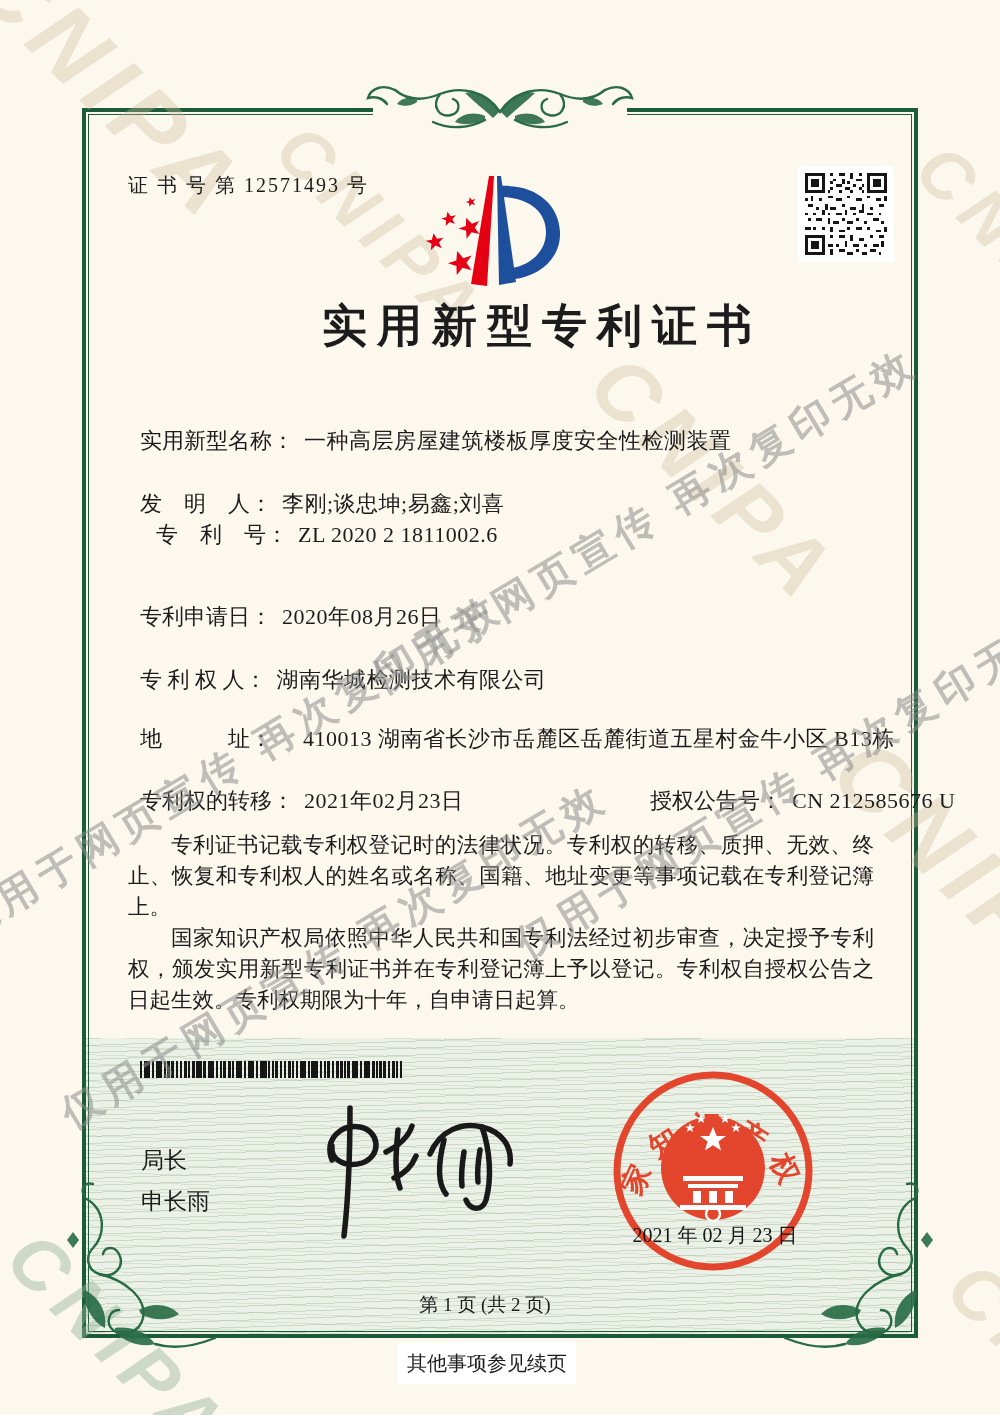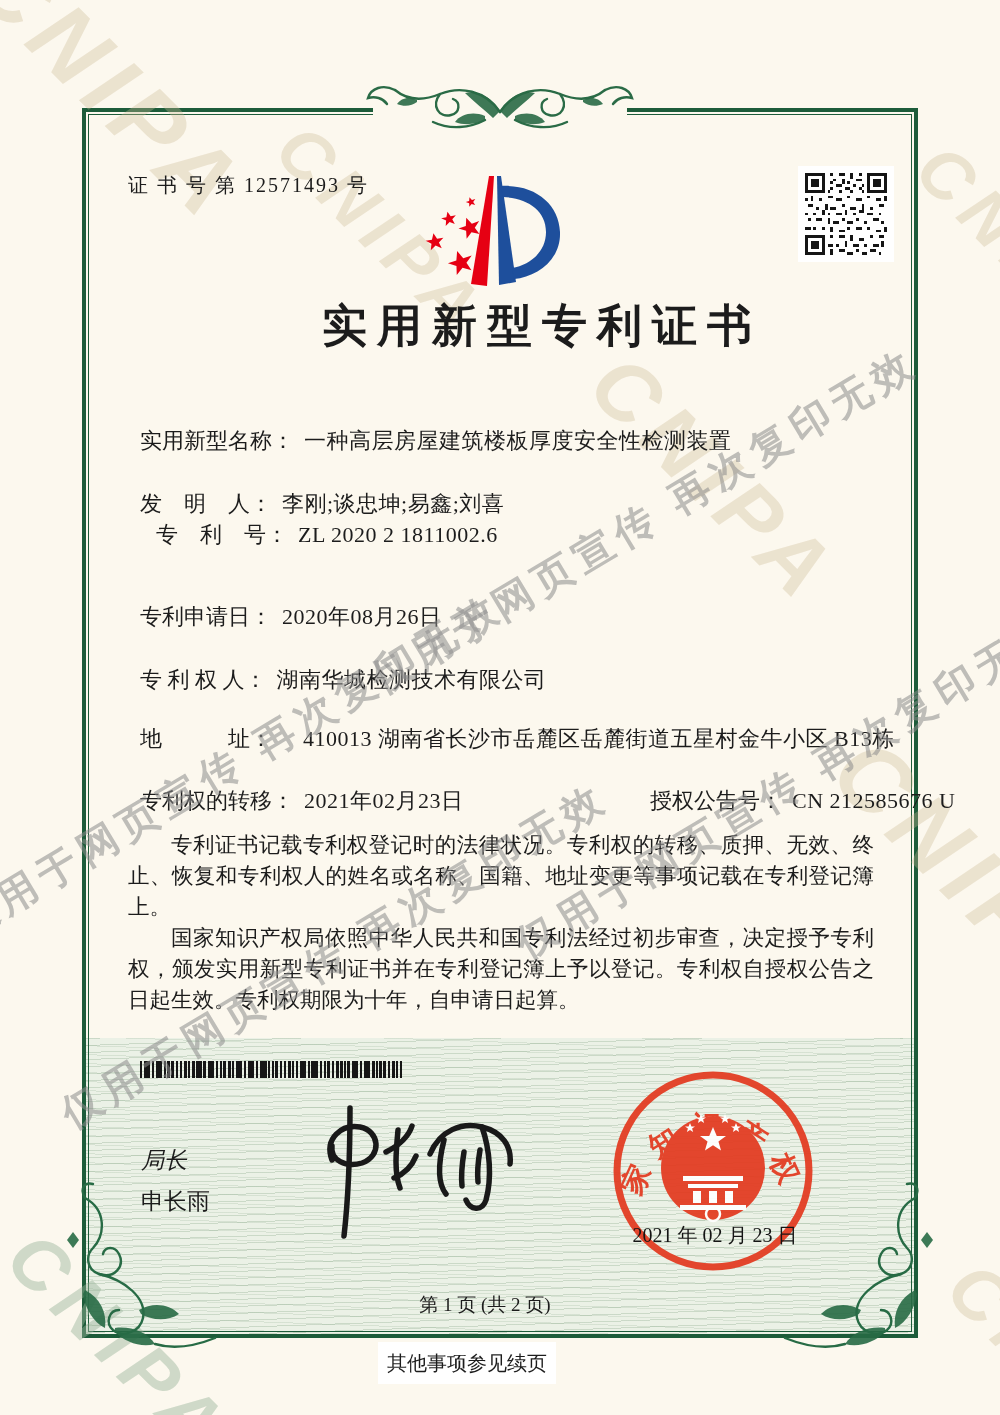--- a/index.html
+++ b/index.html
@@ -36,21 +36,21 @@
          repeating-linear-gradient(90deg,#161616 0 1px,transparent 1px 9px),
          repeating-linear-gradient(90deg,transparent 0 5px,#161616 5px 8px,transparent 8px 13px);}
   .director{position:absolute;left:141px;font-size:23px;z-index:2;
             font-family:"Liberation Sans","DejaVu Sans",sans-serif;}
   .sig{position:absolute;left:298px;top:1096px;z-index:3;}
   .seal{position:absolute;left:598px;top:1056px;z-index:4;opacity:.93;}
   .seal-date{position:absolute;left:612px;top:1222px;width:206px;text-align:center;
              font-size:20px;color:#141414;z-index:5;}
   .page-info{position:absolute;left:90px;top:1292px;width:790px;text-align:center;
              font-size:19px;z-index:2;}
-  .note{position:absolute;left:378px;top:1342px;width:178px;height:42px;line-height:42px;
+  .note{position:absolute;left:398px;top:1342px;width:178px;height:42px;line-height:42px;
         text-align:center;background:#fff;font-size:20px;z-index:2;}
   .orn{position:absolute;z-index:2;}
   .orn-br{transform:scaleX(-1);}
   .wm-notice{position:absolute;white-space:nowrap;z-index:6;pointer-events:none;
              font-family:"Liberation Sans","DejaVu Sans",sans-serif;font-weight:700;
              font-size:40px;letter-spacing:7px;color:#8d8d8d;opacity:.55;transform:rotate(-31deg);}
   .wm-cnipa{position:absolute;white-space:nowrap;z-index:1;pointer-events:none;
             font-family:"Liberation Sans","DejaVu Sans",sans-serif;font-weight:700;font-style:italic;
             font-size:95px;letter-spacing:10px;color:#cdbb96;opacity:.34;transform:rotate(45deg);}
   .wm-green{color:#9ab59b;opacity:.45;}
@@ -194,21 +194,21 @@
     </span>
   </div>
 
   <div class="paras">
     <p>专利证书记载专利权登记时的法律状况。专利权的转移、质押、无效、终止、恢复和专利权人的姓名或名称、国籍、地址变更等事项记载在专利登记簿上。</p>
     <p>国家知识产权局依照中华人民共和国专利法经过初步审查，决定授予专利权，颁发实用新型专利证书并在专利登记簿上予以登记。专利权自授权公告之日起生效。专利权期限为十年，自申请日起算。</p>
   </div>
 
   <div class="barcode"></div>
 
-  <div class="director" style="top:1145px;font-style:italic;">局长</div>
+  <div class="director" style="top:1145px;">局长</div>
   <div class="director" style="top:1186px;">申长雨</div>
 
   <svg class="sig" width="240" height="150" viewBox="0 0 240 150">
     <g stroke="#191919" stroke-width="5.5" fill="none" stroke-linecap="round" stroke-linejoin="round">
       <path d="M34,64 C26,42 44,28 62,31 C82,35 84,60 64,67 C48,72 32,64 34,50"></path>
       <path d="M52,12 C52,55 50,105 46,140"></path>
       <path d="M100,34 C98,56 96,76 102,92"></path>
       <path d="M88,56 C100,50 110,42 114,30"></path>
       <path d="M96,82 C106,78 114,70 118,60"></path>
       <path d="M132,58 C142,34 164,26 184,31 C204,36 214,50 212,68"></path>

